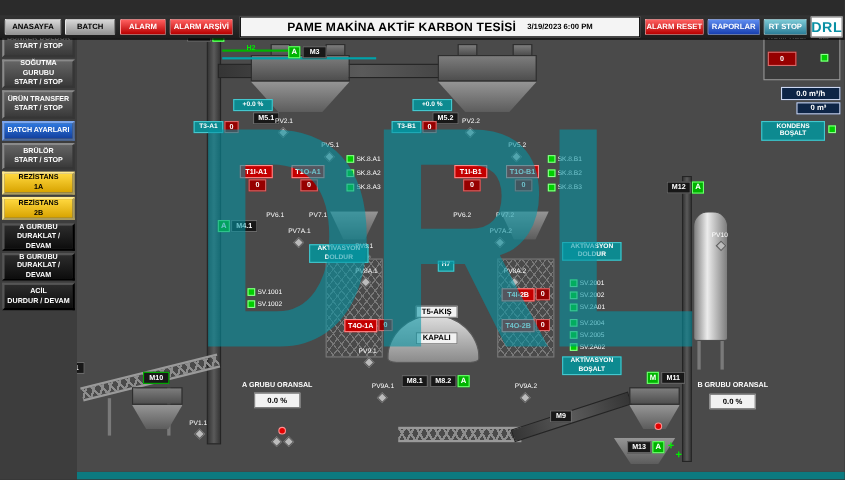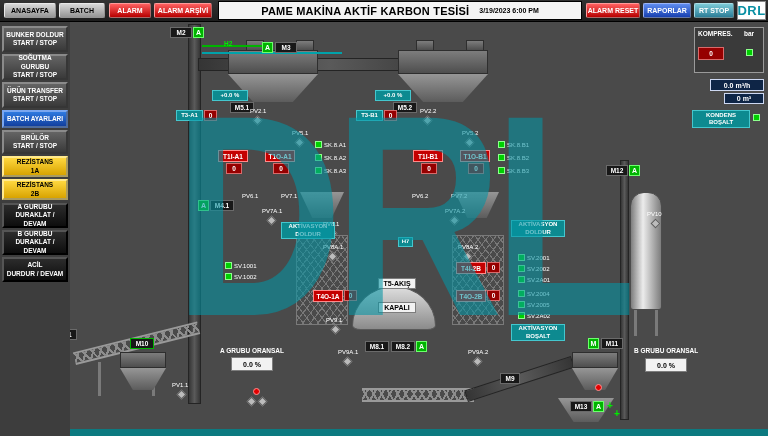--- a/index.html
+++ b/index.html
@@ -1,20 +1,20 @@
 <!DOCTYPE html>
 <html><head>
 <meta charset="utf-8">
 <style>
   *{margin:0;padding:0;box-sizing:border-box;}
   html,body{width:768px;height:436px;}
   body{position:relative;background:#2b2b2b;font-family:"Liberation Sans",sans-serif;overflow:hidden;}
 
   
-  .topbar{position:absolute;left:0;top:0;width:768px;height:22px;background:linear-gradient(#333,#1d1d1d);border-bottom:1px solid #000;z-index:80;text-decoration:underline;}
+  .topbar{position:absolute;left:0;top:14px;width:768px;height:22px;background:linear-gradient(#333,#1d1d1d);border-bottom:1px solid #000;z-index:80;text-decoration:underline;}
   .btn{position:absolute;display:flex;align-items:center;justify-content:center;font-size:7px;font-weight:bold;color:#000;background:linear-gradient(#d8d8d8,#959595);border:1px outset #e8e8e8;border-radius:2px;cursor:pointer;white-space:nowrap;}
   .btn.red{background:linear-gradient(#ff6060,#b80000);color:#fff;border-color:#ff9a9a;}
   .btn.blue{background:linear-gradient(#5e8cf0,#1840b0);color:#fff;border-color:#9ab4f8;}
   .btn.teal{background:linear-gradient(#7ccad6,#2c7e98);color:#fff;border-color:#aadde6;}
   .titlebox{position:absolute;background:#f4f4f4;border:1px solid #000;display:flex;align-items:center;justify-content:center;gap:10px;color:#000;}
   .title-main{font-size:11px;font-weight:bold;letter-spacing:.2px;}
   .title-date{font-size:7px;font-weight:bold;}
   .logo{position:absolute;background:#fff;border:1px solid #888;color:#0a90a4;font-weight:bold;font-size:13px;display:flex;align-items:center;justify-content:center;letter-spacing:.5px;}
 
   

